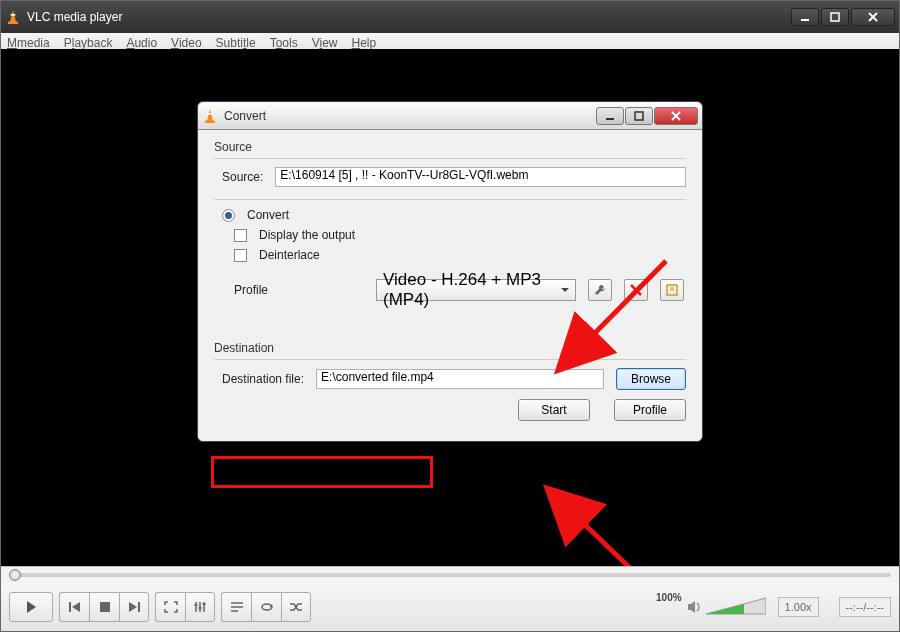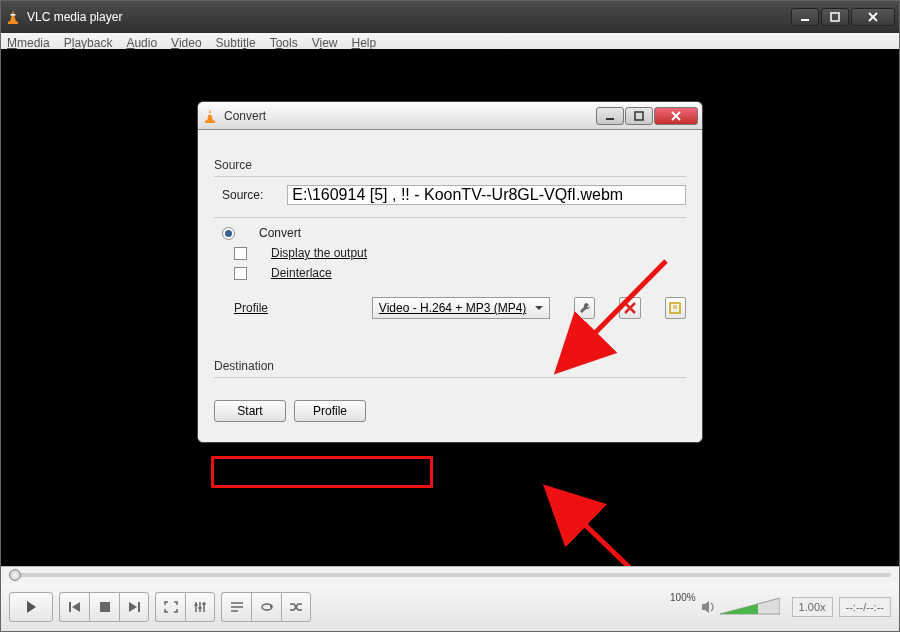--- a/index.html
+++ b/index.html
@@ -77,47 +77,47 @@
     border-radius: 3px;
     display: flex; align-items: center; justify-content: center;
     font-size: 11px;
   }
   .dlg-win-btn.close {
     width: 44px;
     background: linear-gradient(#e67,#c13028);
     color: #fff;
   }
   .dlg-body {
-    padding: 28px 16px 14px 16px;
+    padding: 10px 16px 14px 16px;
     background:#f0f0f0;
     border-radius: 0 0 6px 6px;
   }
   .grp { margin-bottom: 12px; }
   .grp-title { color:#333; margin-bottom: 4px; }
   .grp-line { height:1px; background:#ccc; margin-top:2px; margin-bottom:8px; }
-  .row { display:flex; align-items:center; gap:24px; margin:6px 0; }
+  .row { display:flex; align-items:center; gap:12px; margin:6px 0; }
   .lbl { color:#222; }
   .txt-input {
     flex:1; height:20px; border:1px solid #b0b0b0;
-    background:#fff; padding:0 4px; font-size:16px;
+    background:#fff; padding:0 4px; font-size:12px;
     white-space:nowrap; overflow:hidden;
   }
-  .indent { padding-left: 20px; text-decoration: underline; }
+  .indent { padding-left: 20px; }
   .checkbox-box, .radio-box {
     width:13px; height:13px; border:1px solid #888; background:#fff; display:inline-block;
   }
   .radio-box { border-radius:50%; position:relative; }
   .radio-box.checked::after {
     content:""; position:absolute; top:2px; left:2px; width:7px; height:7px; border-radius:50%; background:#35618f;
   }
   .select {
     width:200px; height:22px; border:1px solid #999;
     background: linear-gradient(#fff,#e8e8e8);
     display:flex; align-items:center; padding:0 18px 0 6px;
-    position:relative; font-size:12px;
+    position:relative; font-size:17px;
   }
   .select::after {
     content:""; position:absolute; right:6px; top:8px;
     border:4px solid transparent; border-top-color:#444;
   }
   .smallbtn {
     width:24px; height:22px; border:1px solid #999;
     background: linear-gradient(#fdfdfd,#e6e6e6);
     display:flex; align-items:center; justify-content:center;
     border-radius:2px;
@@ -167,23 +167,23 @@
   .btn-group .cbtn { border-radius:0; border-right-width:0; }
   .btn-group .cbtn:first-child { border-radius:3px 0 0 3px; }
   .btn-group .cbtn:last-child { border-radius:0 3px 3px 0; border-right-width:1px; }
   .vol {
     display:flex; align-items:center; gap:4px; margin-left:auto;
   }
   .vol-tri {
     width:60px; height:22px; position:relative;
   }
   .vol-tri svg { position:absolute; top:0; left:0; }
-  .vol-pct { font-size:10px; color:#444; position:relative; top:-10px; }
+  .vol-pct { font-size:10px; color:#444; position:relative; top:-10px;font-weight:bold; }
   .speed-time {
-    display:flex; align-items:center; gap:6px; margin-left:6px;
+    display:flex; align-items:center; gap:20px; margin-left:6px;
   }
   .inset-box {
     height:20px; border:1px solid #bbb; background:#efefef;
     padding:0 6px; display:flex; align-items:center; font-size:11px; color:#666;
   }
   svg.cone { width:16px; height:16px; }
   .dest-field { position:relative;margin-top:40px; }
 </style>
 </head>
 <body>
@@ -306,23 +306,28 @@
               </svg>
           </div>
         </div>
       </div>
 
     </div>
 
     <div class="grp dest-field" style="margin-bottom:8px">
       <div class="grp-title">Destination</div>
       <div class="grp-line"></div>
-    </div>
-
-    <div class="row" style="gap:8px; margin-top:22px">
+      <div class="row" style="padding-left:8px">
+        <span class="lbl">Destination file:</span>
+        <div class="txt-input">E:\converted file.mp4</div>
+        <div class="btn primary">Browse</div>
+      </div>
+    </div>
+
+    <div class="row" style="justify-content:flex-end; gap:24px; margin-top:9px">
       <div class="btn" style="width:72px">Start</div>
       <div class="btn" style="width:72px">Profile</div>
     </div>
 
   </div>
 </div>
 
 <div class="highlight-box" style="left:210px; top:455px; width:222px; height:32px;"></div>
 
 <svg style="position:absolute; left:0; top:0; pointer-events:none" width="900" height="632">

